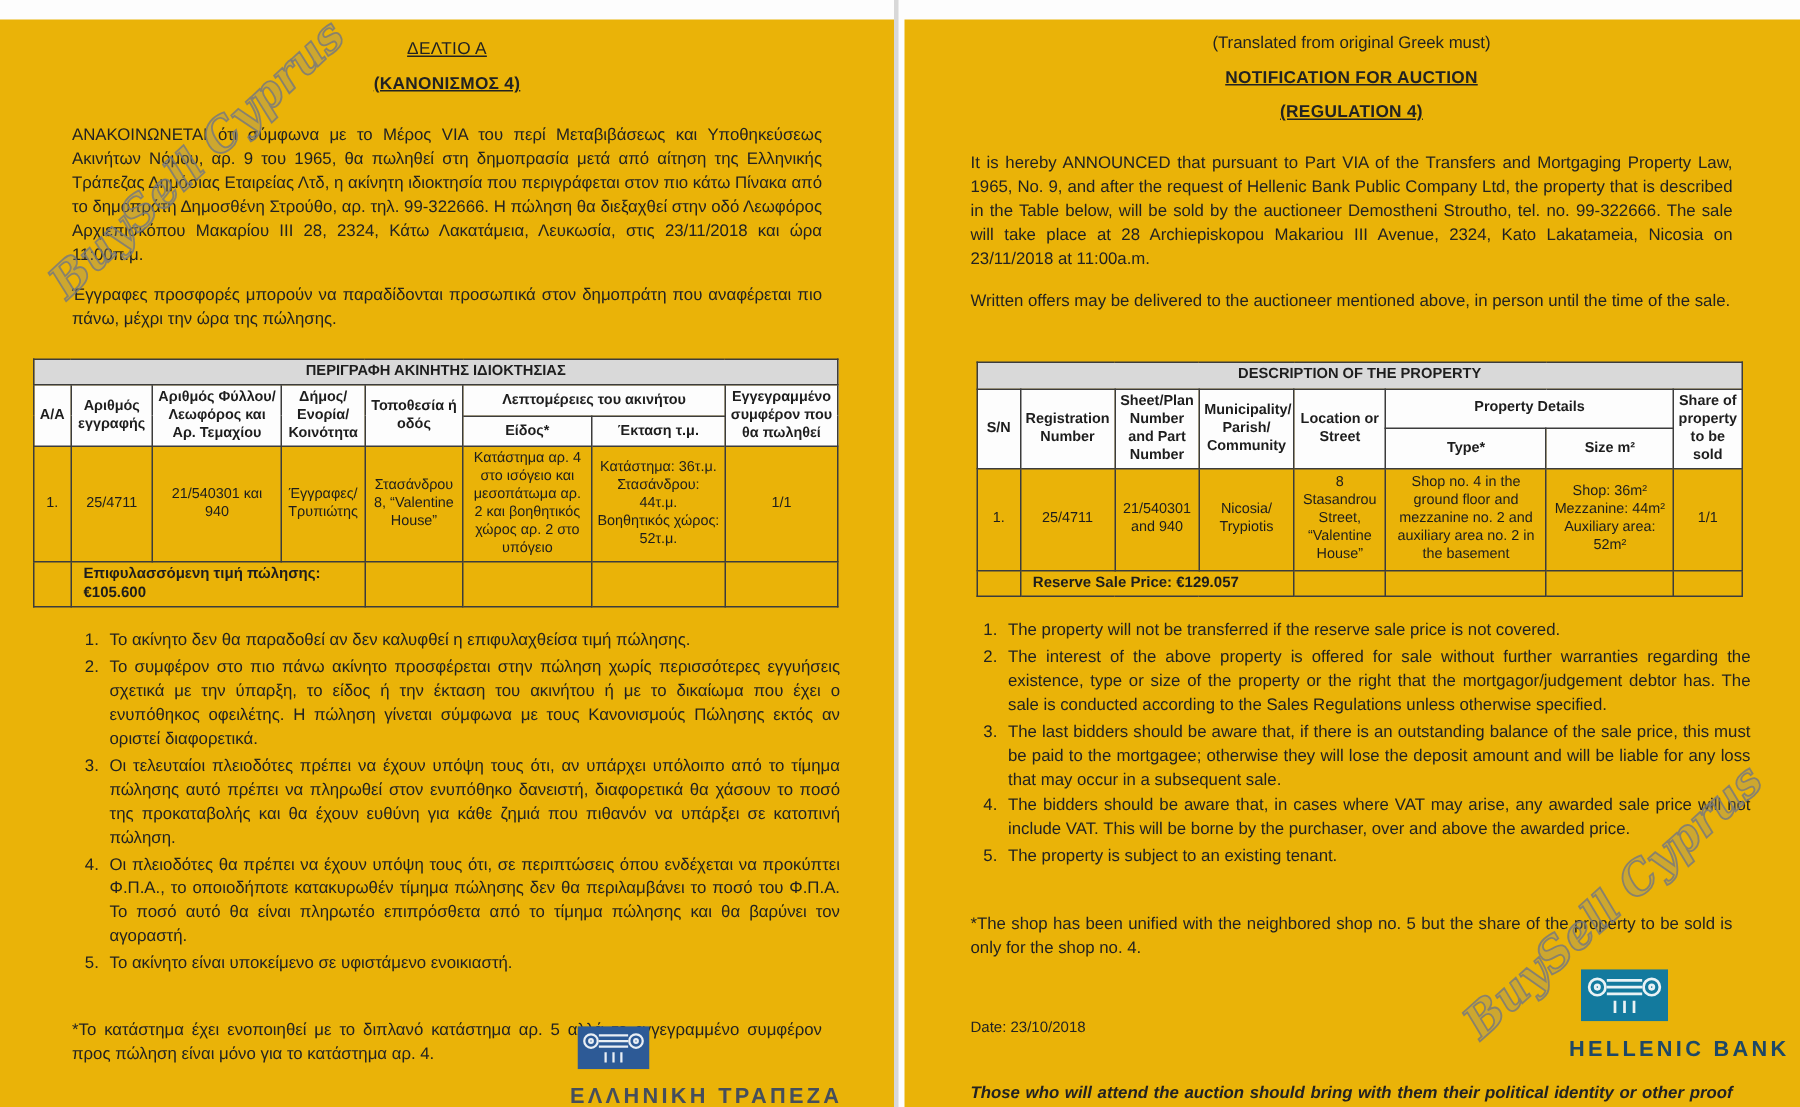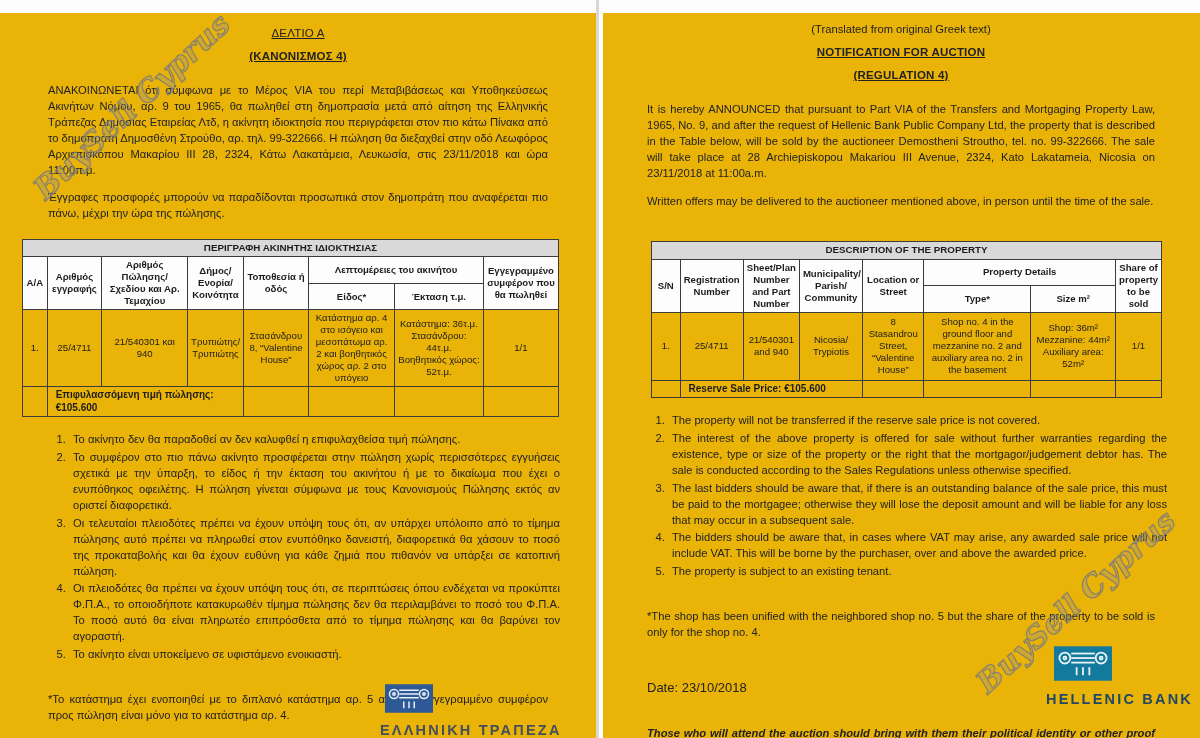--- a/index.html
+++ b/index.html
@@ -28,21 +28,21 @@
   th,td{border:1px solid #3c3c3c;text-align:center;vertical-align:middle;padding:2px 3px;color:#1d1d1d;}
   .tbl-title td{background:#d9d9d9;font-weight:bold;font-size:9.8px;padding:2px;}
   th{font-weight:bold;background:#fdfdfd;}
   .reserve-row td{height:17px;}
   .reserve-cell{font-weight:bold;text-align:left;padding-left:8px;font-size:10px;}
   .size-line{display:block;}
 
   ol.notes{margin:15px 0 0 0;padding-left:33px;font-size:11.2px;line-height:1.42;}
   ol.notes li{text-align:justify;margin-bottom:2px;padding-left:4px;}
   .footnote{margin-top:29px;}
-  .dateline{margin-top:25px;font-size:13px;}
+  .dateline{margin-top:25px;font-size:10px;}
   .identity{margin-top:29px;font-weight:bold;}
   .identity.italic{font-style:italic;}
 
   .logo-block{position:absolute;}
   .logo-gr{left:380px;top:671px;width:176px;text-align:center;}
   .logo-gr .logo-box{margin-left:-118px;}
   .logo-en{left:419px;top:632px;width:150px;margin-left:32px;}
   .logo-name{font-weight:bold;letter-spacing:2.2px;font-size:14.5px;margin-top:5px;white-space:nowrap;}
   .logo-gr .logo-name{color:#454e5c;}
   .logo-en .logo-name{color:#1e4866;margin-left:-8px;}
@@ -79,35 +79,35 @@
         <col style="width:16.6%">
         <col style="width:14%">
     </colgroup>
     <tbody>
         <tr class="tbl-title">
       <td colspan="8">ΠΕΡΙΓΡΑΦΗ ΑΚΙΝΗΤΗΣ ΙΔΙΟΚΤΗΣΙΑΣ</td>
     </tr>
     <tr>
       <th rowspan="2">Α/Α</th>
       <th rowspan="2">Αριθμός εγγραφής</th>
-      <th rowspan="2">Αριθμός Πώλησης/ Σχεδίου και Αρ. Τεμαχίου</th>
+      <th rowspan="2">Αριθμός Φύλλου/ Λεωφόρος και Αρ. Τεμαχίου</th>
       <th rowspan="2">Δήμος/ Ενορία/ Κοινότητα</th>
       <th rowspan="2">Τοποθεσία ή οδός</th>
       <th colspan="2">Λεπτομέρειες του ακινήτου</th>
       <th rowspan="2">Εγγεγραμμένο συμφέρον που θα πωληθεί</th>
     </tr>
     <tr>
       <th>Είδος*</th>
       <th>Έκταση τ.μ.</th>
     </tr>
     <tr>
       <td>1.</td>
       <td>25/4711</td>
       <td>21/540301 και 940</td>
-      <td>Τρυπιώτης/ Τρυπιώτης</td>
+      <td>Έγγραφες/ Τρυπιώτης</td>
       <td>Στασάνδρου 8, “Valentine House”</td>
       <td style="height:68px;">Κατάστημα αρ. 4 στο ισόγειο και μεσοπάτωμα αρ. 2 και βοηθητικός χώρος αρ. 2 στο υπόγειο</td>
       <td>
         <span class="size-line">Κατάστημα: 36τ.μ.</span>
         <span class="size-line">Στασάνδρου: 44τ.μ.</span>
         <span class="size-line">Βοηθητικός χώρος: 52τ.μ.</span>
       </td>
       <td>1/1</td>
     </tr>
     <tr class="reserve-row">
@@ -148,21 +148,21 @@
           <path d="M39 23 V32"></path>
       </g>
     </svg>
     <div class="logo-name">ΕΛΛΗΝΙΚΗ ΤΡΑΠΕΖΑ</div>
   </div>
 </div>
 
 <div class="divider"></div>
 
 <div class="page page-right">
-  <div class="center" style="font-size:11.2px;margin-top:4px;">(Translated from original Greek text)</div>
+  <div class="center" style="font-size:11.2px;margin-top:4px;">(Translated from original Greek must)</div>
   <div class="center title-line bold">NOTIFICATION FOR AUCTION</div>
   <div class="center title-line bold">(REGULATION 4)</div>
 
   <p class="para intro">It is hereby ANNOUNCED that pursuant to Part VIA of the Transfers and Mortgaging Property Law, 1965, No. 9, and after the request of Hellenic Bank Public Company Ltd, the property that is described in the Table below, will be sold by the auctioneer Demostheni Stroutho, tel. no. 99-322666. The sale will take place at 28 Archiepiskopou Makariou III Avenue, 2324, Kato Lakatameia, Nicosia on 23/11/2018 at 11:00a.m.</p>
   <p class="para offers">Written offers may be delivered to the auctioneer mentioned above, in person until the time of the sale.</p>
 
   <table class="en-table">
     <colgroup>
       <col style="width:5.6%">
         <col style="width:12.4%">
@@ -199,21 +199,21 @@
       <td style="height:68px;">Shop no. 4 in the ground floor and mezzanine no. 2 and auxiliary area no. 2 in the basement</td>
       <td>
         <span class="size-line">Shop: 36m²</span>
         <span class="size-line">Mezzanine: 44m²</span>
         <span class="size-line">Auxiliary area: 52m²</span>
       </td>
       <td>1/1</td>
     </tr>
     <tr class="reserve-row">
       <td></td>
-      <td colspan="3" class="reserve-cell">Reserve Sale Price: €105.600</td>
+      <td colspan="3" class="reserve-cell">Reserve Sale Price: €129.057</td>
       <td></td>
       <td></td>
       <td></td>
       <td></td>
     </tr>
   </tbody>
     </table>
 
   <ol class="notes">
     <li>The property will not be transferred if the reserve sale price is not covered.</li>

